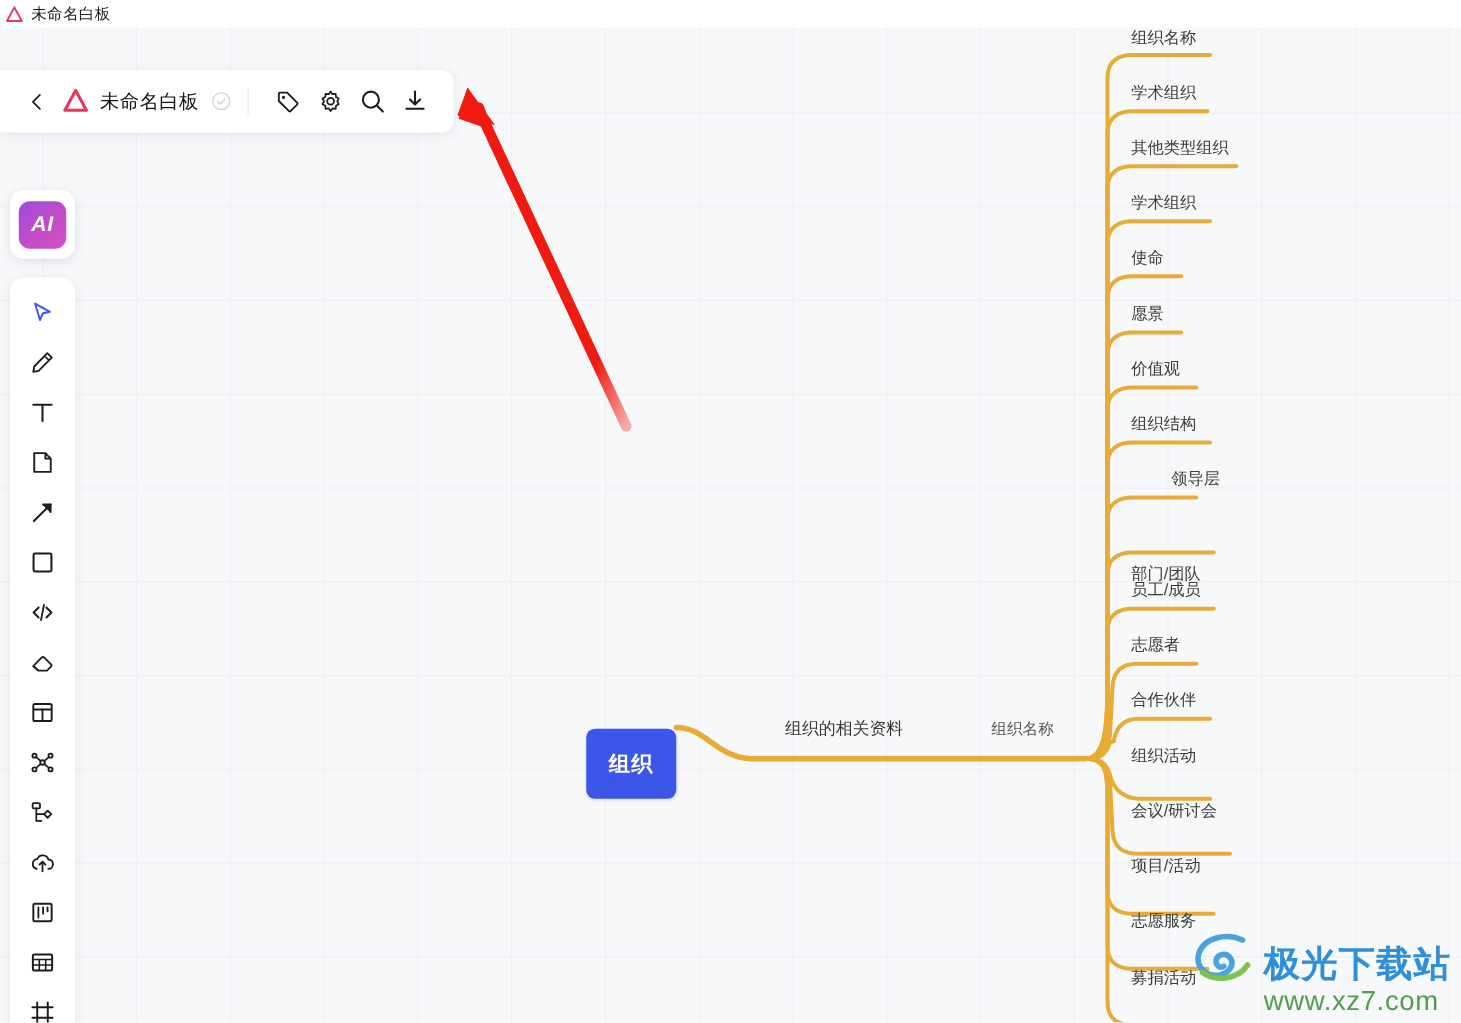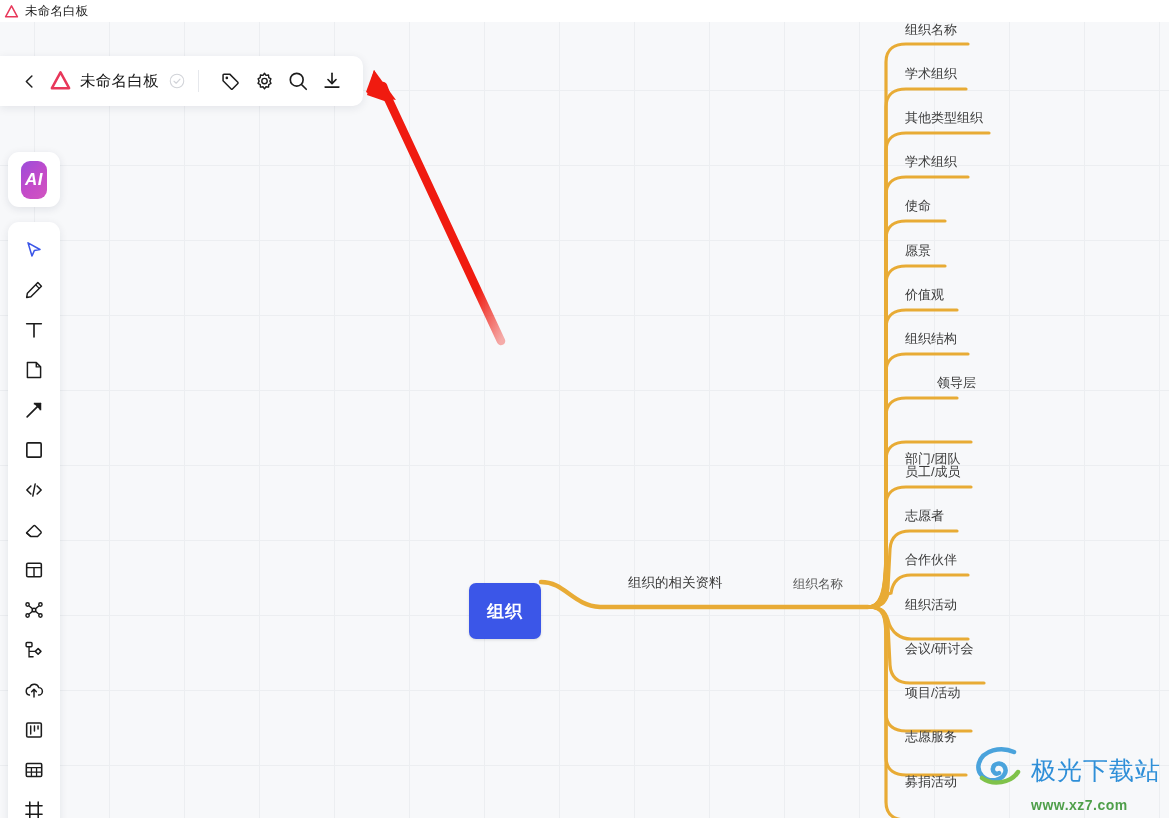--- a/index.html
+++ b/index.html
@@ -73,21 +73,21 @@
   
   #ai-chip {
     position: absolute; left: 8px; top: 130px;
     width: 52px; height: 55px;
     background: #ffffff; border-radius: 11px;
     box-shadow: 0 2px 9px rgba(20,30,60,.10);
     display: flex; align-items: center; justify-content: center;
     z-index: 40;
   }
   #ai-chip .ai-sq {
-    width: 26px; height: 38px; border-radius: 9px;
+    width: 38px; height: 38px; border-radius: 9px;
     background: linear-gradient(135deg,#9b4ddb 0%, #c44bc9 55%, #d155c0 100%);
     color: #fff; font-size: 17px; font-weight: bold; font-style: italic;
     display: flex; align-items: center; justify-content: center;
     letter-spacing: .5px;
   }
   #tool-rail {
     position: absolute; left: 8px; top: 200px;
     width: 52px; height: 614px;
     background: #ffffff; border-radius: 11px 11px 0 0;
     box-shadow: 0 2px 9px rgba(20,30,60,.09);
@@ -127,27 +127,27 @@
   #annot { position: absolute; left: 0; top: 0; width: 1169px; height: 818px; pointer-events: none; z-index: 70; }
 
   
   #watermark {
     position: absolute; right: 8px; bottom: 6px;
     display: flex; align-items: center; gap: 6px;
     z-index: 50; pointer-events: none;
   }
   #watermark .wm-text { display: flex; flex-direction: column; line-height: 1; }
   #watermark .wm-cn {
-    font-size: 25px; font-weight: normal; color: #2f8fd8;
+    font-size: 29px; font-weight: bold; color: #2f8fd8;
     letter-spacing: 1px;
     margin-top: 38px;
   }
   #watermark .wm-url {
-    font-size: 14px; font-weight: bold; color: #4f9f4a;
-    letter-spacing: .5px; margin-top: 15px;
+    font-size: 22px; font-weight: normal; color: #4f9f4a;
+    letter-spacing: .5px; margin-top: 3px;
   }
 </style>
 </head>
 <body>
 
 <div id="titlebar">
   <span class="tb-logo">
     <svg viewBox="0 0 24 24" width="15" height="15">
       <path d="M12 3 L21.5 20.5 L2.5 20.5 Z" fill="none" stroke="#e8375a" stroke-width="2.4" stroke-linejoin="round"></path>
     </svg>

